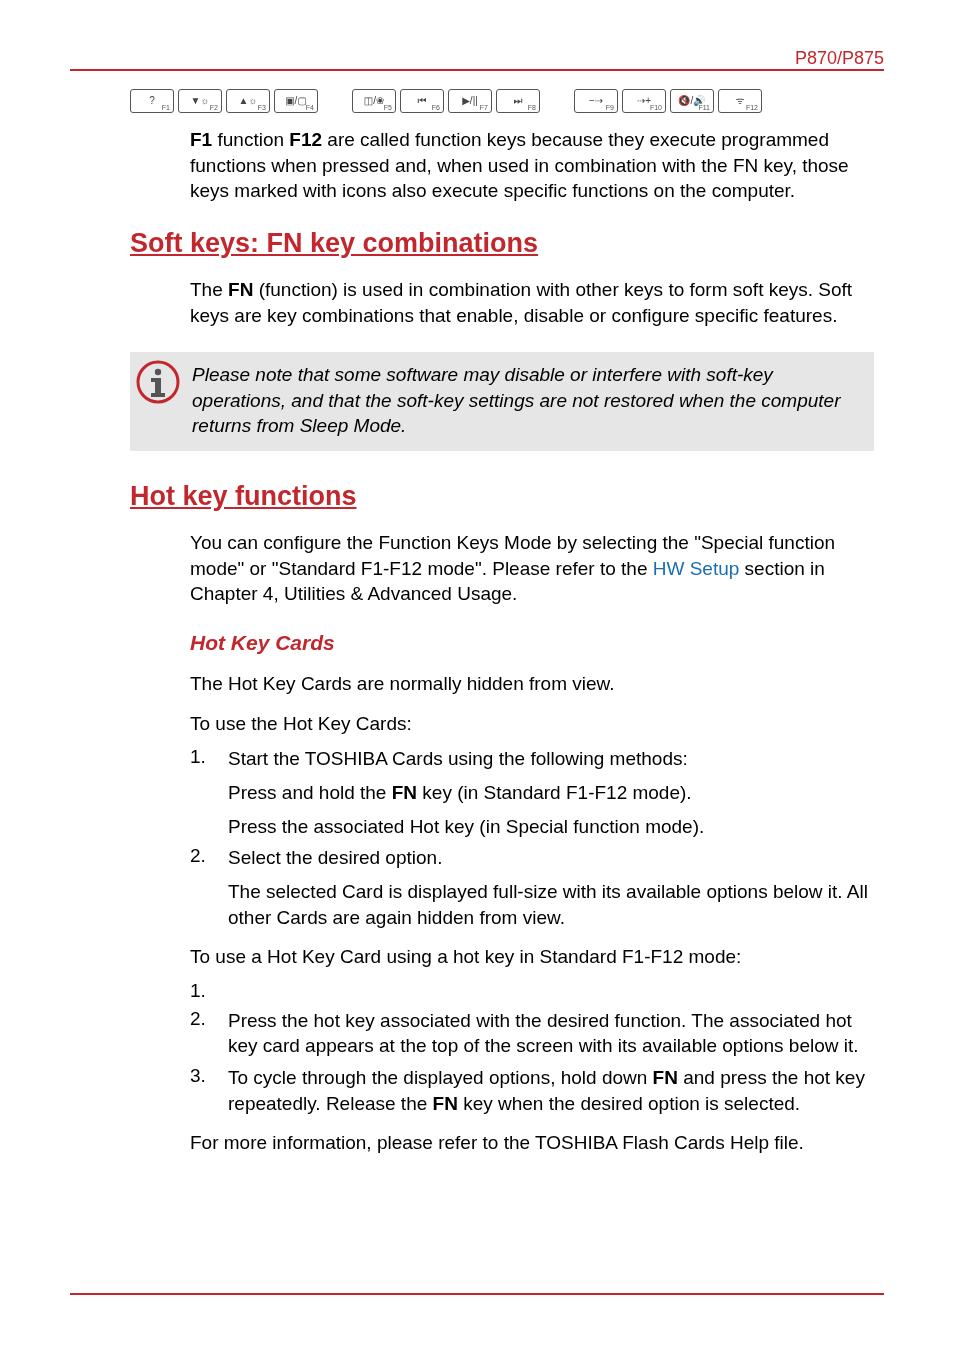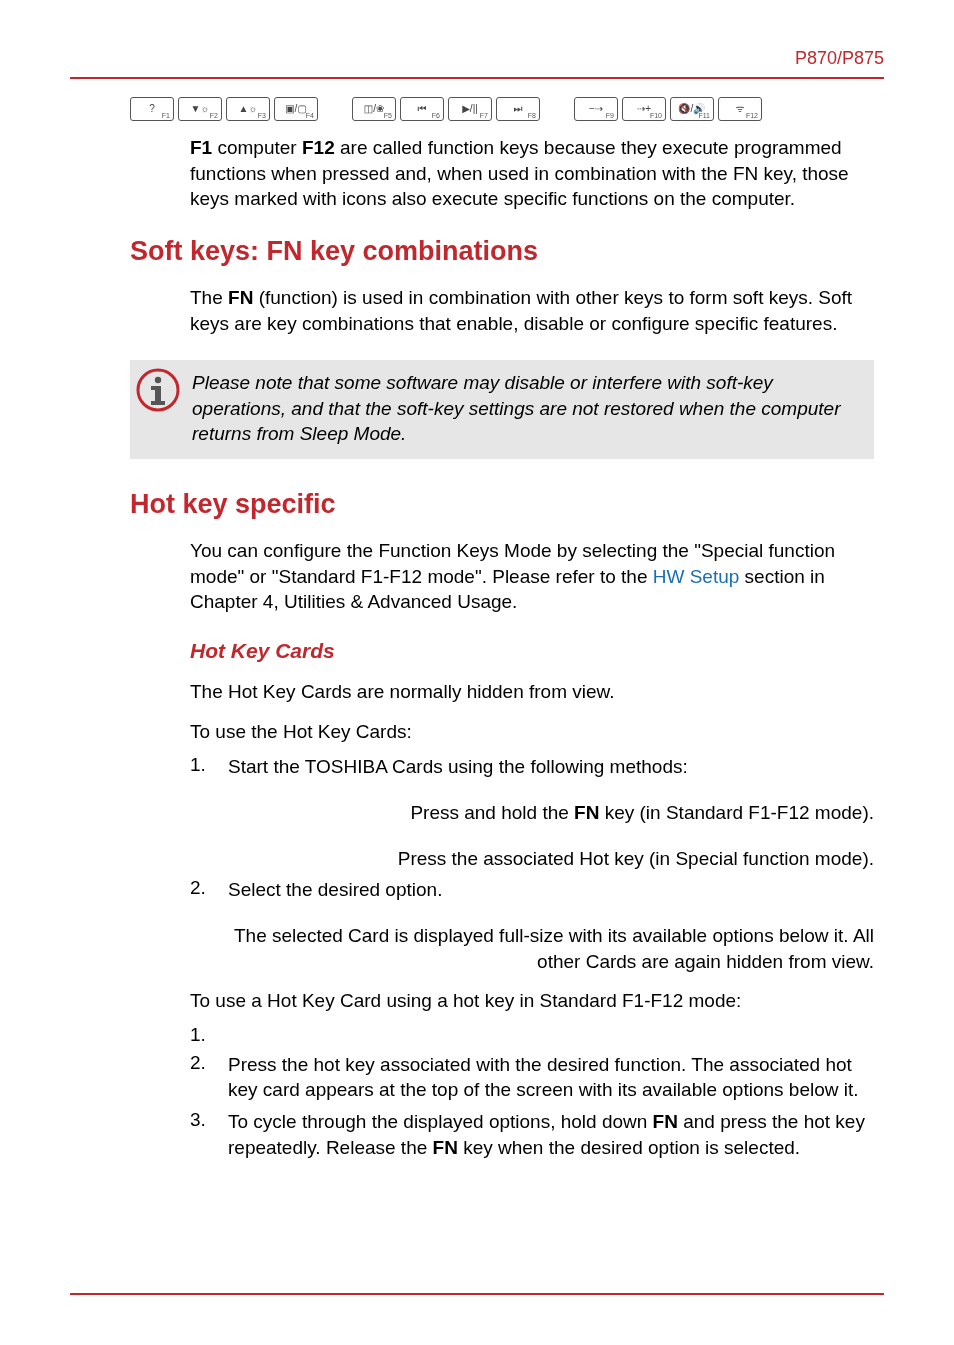--- a/index.html
+++ b/index.html
@@ -13,21 +13,21 @@
   .page {
     padding: 48px 70px 0 70px;
     width: 100%;
     height: 100%;
     position: relative;
   }
   .header-model {
     text-align: right;
     color: #c1272d;
     font-size: 18px;
-    margin-bottom: 8px;
+    margin-bottom: 0;
   }
   .red-rule {
     border: none;
     border-top: 2px solid #c1272d;
     margin-bottom: 18px;
   }
   .fn-row {
     display: flex;
     gap: 4px;
     margin-left: 60px;
@@ -65,20 +65,21 @@
     line-height: 1.35;
     margin-bottom: 24px;
   }
   .body-block b { font-weight: bold; }
   .h2 {
     color: #c1272d;
     font-family: Arial, Helvetica, sans-serif;
     font-weight: 900;
     font-size: 27px;
     margin: 18px 0 18px 60px;
+    text-decoration: underline;
   }
   .h3 {
     color: #c1272d;
     font-family: Arial, Helvetica, sans-serif;
     font-weight: 900;
     font-style: italic;
     font-size: 21px;
     margin: 10px 0 16px 120px;
   }
   .note-box {
@@ -94,21 +95,21 @@
     position: absolute;
     left: 6px;
     top: 8px;
     width: 44px;
     height: 44px;
   }
   .list { margin-left: 120px; margin-right: 10px; }
   .list-row { display: flex; margin-bottom: 6px; }
   .list-num { width: 38px; flex: none; font-size: 19px; }
   .list-text { font-size: 19px; line-height: 1.35; }
-  .list-sub { margin-left: 38px; margin-top: 20px; font-size: 19px; line-height: 1.35; text-align: right; }
+  .list-sub { margin-left: 38px; margin-top: 8px; font-size: 19px; line-height: 1.35; }
   .link { color: #1a6fb3; }
   .footer {
     position: absolute;
     left: 70px;
     right: 70px;
     bottom: 42px;
   }
   .footer-rule {
     border: none;
     border-top: 2px solid #c1272d;
@@ -175,41 +176,41 @@
         <span class="glyph">🔇/🔊</span>
         <span class="num">F11</span>
       </div>
     <div class="fn-key">
         <span class="glyph">ᯤ</span>
         <span class="num">F12</span>
       </div>
   </div>
 
   <div class="body-block">
-    <b>F1</b><span> computer </span><b>F12</b><span> are called function keys because they execute programmed functions when pressed and, when used in combination with the FN key, those keys marked with icons also execute specific functions on the computer.</span>
+    <b>F1</b><span> function </span><b>F12</b><span> are called function keys because they execute programmed functions when pressed and, when used in combination with the FN key, those keys marked with icons also execute specific functions on the computer.</span>
   </div>
 
   <div class="h2">Soft keys: FN key combinations</div>
 
   <div class="body-block">
     <span>The </span><b>FN</b><span> (function) is used in combination with other keys to form soft keys. Soft keys are key combinations that enable, disable or configure specific features.</span>
   </div>
 
   <div class="note-box">
     <svg class="note-icon" viewBox="0 0 44 44">
       <circle cx="22" cy="22" r="20" fill="none" stroke="#c1272d" stroke-width="3"></circle>
       <circle cx="22" cy="12" r="3.2" fill="#555"></circle>
       <rect x="19" y="18" width="6" height="17" rx="1" fill="#555"></rect>
       <rect x="15" y="18" width="10" height="4" fill="#555"></rect>
       <rect x="15" y="33" width="14" height="4" fill="#555"></rect>
     </svg>
     <span>Please note that some software may disable or interfere with soft-key operations, and that the soft-key settings are not restored when the computer returns from Sleep Mode.</span>
   </div>
 
-  <div class="h2">Hot key specific</div>
+  <div class="h2">Hot key functions</div>
 
 
   <div class="body-block">
     <span>You can configure the Function Keys Mode by selecting the "Special function mode" or "Standard F1-F12 mode". Please refer to the </span><a class="link">HW Setup</a><span> section in Chapter 4, Utilities &amp; Advanced Usage.</span>
   </div>
 
   <div class="h3">Hot Key Cards</div>
 
   <div class="body-block" style="margin-bottom:14px">The Hot Key Cards are normally hidden from view.</div>
   <div class="body-block" style="margin-bottom:10px">To use the Hot Key Cards:</div>
@@ -243,17 +244,18 @@
     <div class="list-row">
       <div class="list-num">2.</div>
       <div class="list-text">Press the hot key associated with the desired function. The associated hot key card appears at the top of the screen with its available options below it.</div>
     </div>
     <div class="list-row" style="margin-bottom:14px">
       <div class="list-num">3.</div>
       <div class="list-text"><span>To cycle through the displayed options, hold down </span><b>FN</b><span> and press the hot key repeatedly. Release the </span><b>FN</b><span> key when the desired option is selected.</span></div>
     </div>
   </div>
 
+  <div class="body-block">For more information, please refer to the TOSHIBA Flash Cards Help file.</div>
 
   <div class="footer">
     <hr class="footer-rule">
   </div>
 </div>
 
 </body></html>

